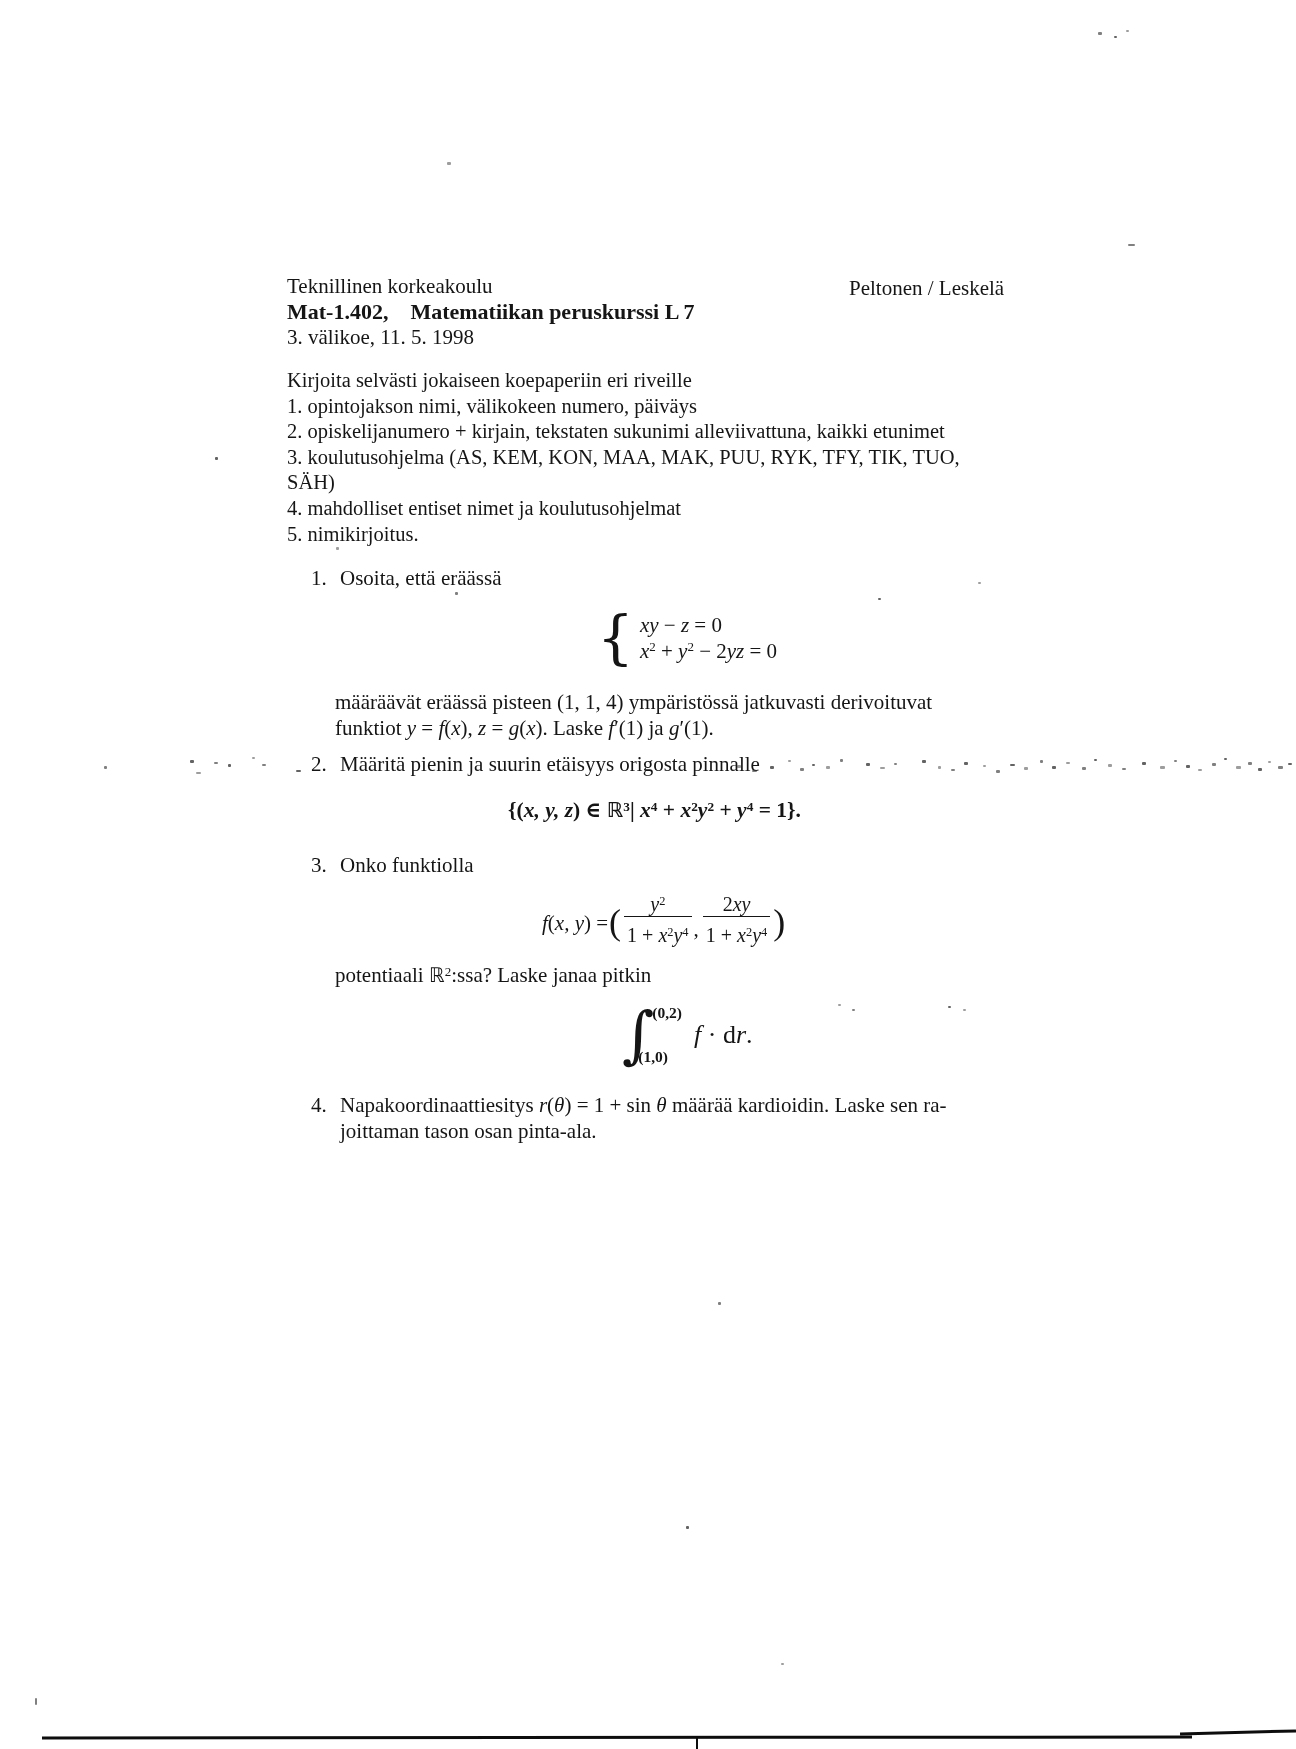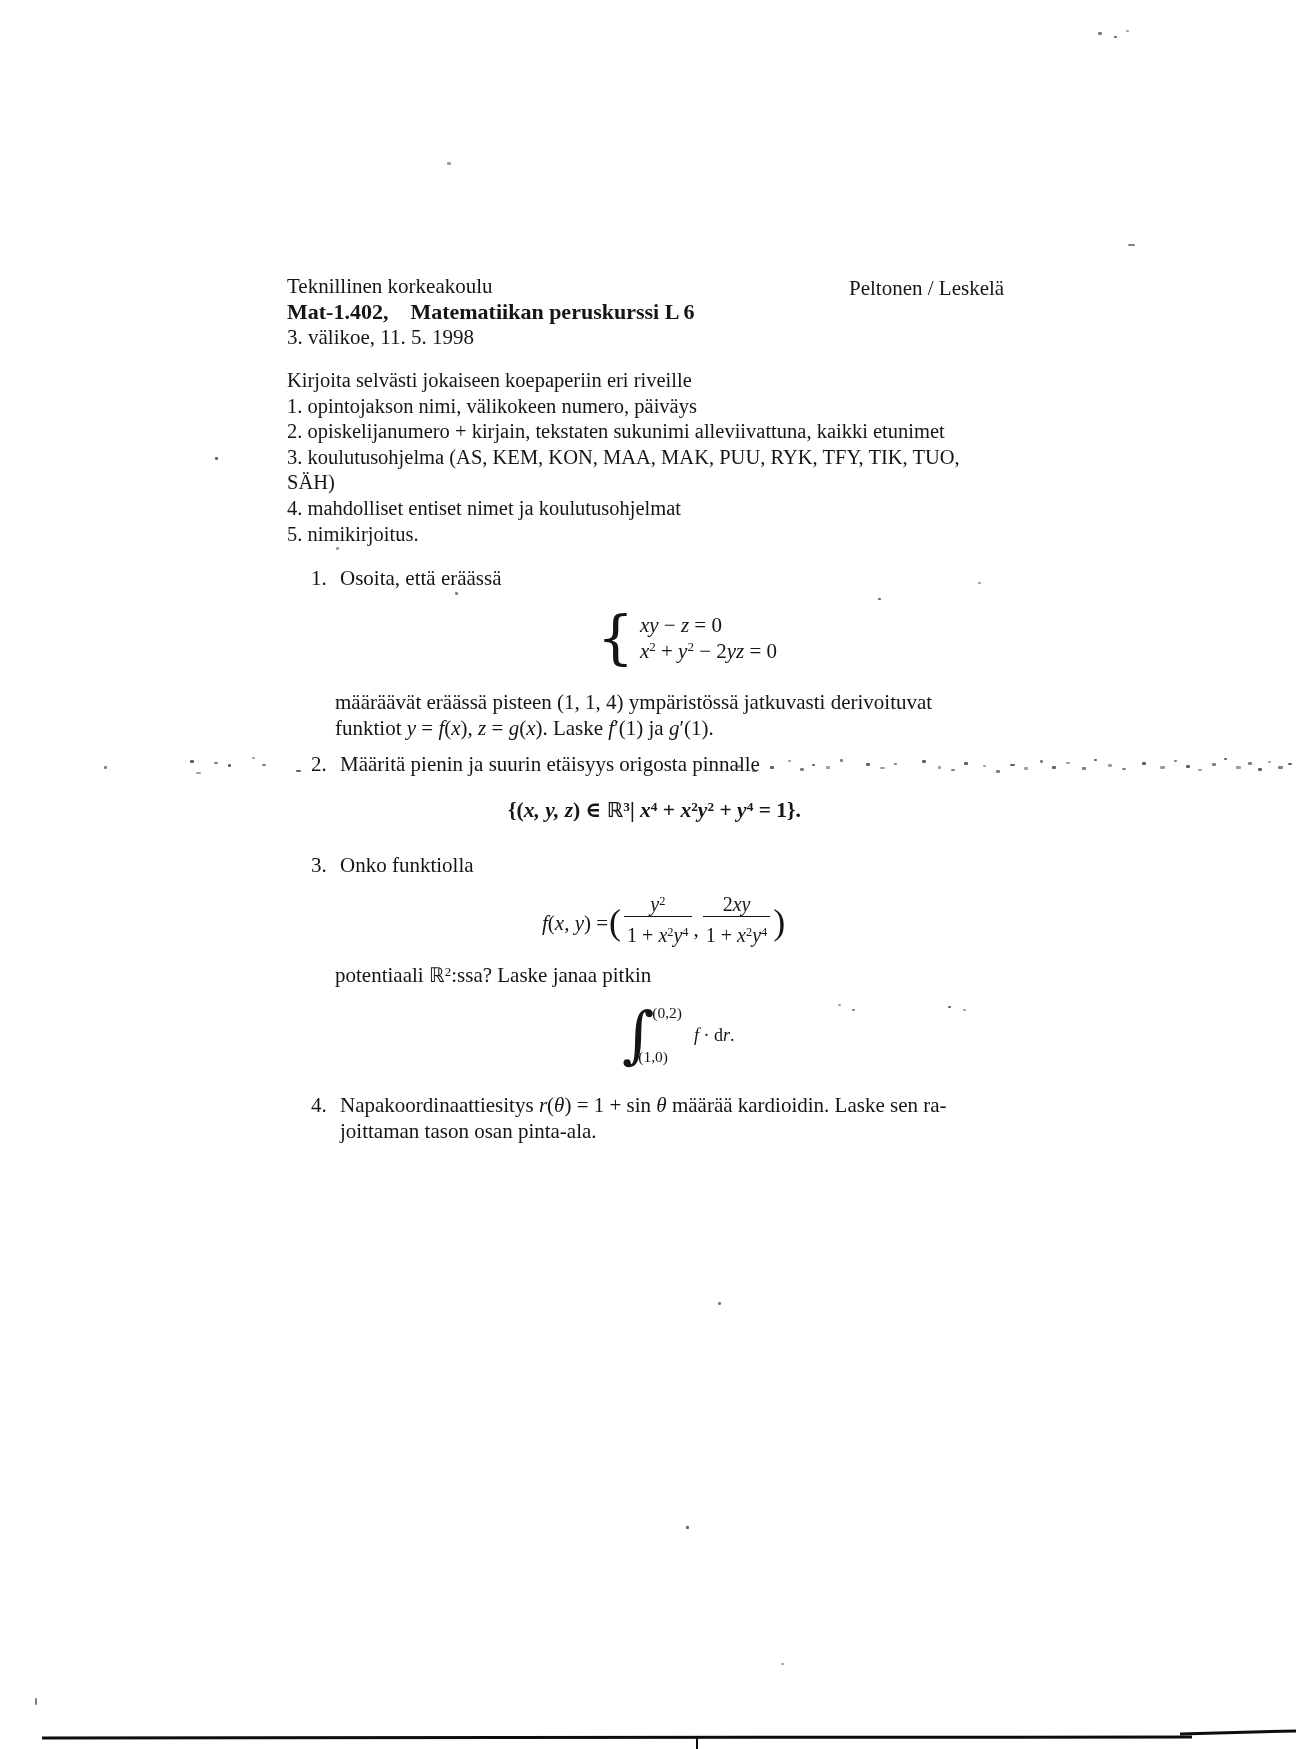--- a/index.html
+++ b/index.html
@@ -25,37 +25,37 @@
   
   .fla{display:flex;align-items:center;font-size:21px;}
   .paren{font-size:36px;font-weight:400;line-height:30px;position:relative;top:-2px;padding:0 1px;}
   .frac{display:inline-flex;flex-direction:column;align-items:center;font-size:20px;line-height:23px;margin:0 2px;}
   .frac .den{border-top:1.6px solid #151515;padding:7px 3px;}
   .frac .num{padding:0 3px;}
   .fcomma{align-self:flex-end;padding:0 2px 12px 0;}
   
   .intwrap{display:flex;align-items:center;height:62px;}
   .int-sign{font-family:"DejaVu Serif",serif;font-size:62px;line-height:58px;font-weight:400;}
-  .int-limits{display:flex;flex-direction:column;justify-content:space-between;height:60px;font-size:15.5px;line-height:16px;}
+  .int-limits{display:flex;flex-direction:column;justify-content:space-between;height:60px;font-size:15.5px;line-height:16px;font-weight:bold;}
   .int-limits .up{margin-left:-2px;}
   .int-limits .lo{margin-left:-16px;}
-  .integrand{margin-left:12px;font-size:18px;}
+  .integrand{margin-left:12px;font-size:26px;}
   
   .sp{position:absolute;background:#3c3c3c;border-radius:1px;opacity:0.75;}
   .scanline{position:absolute;background:#0d0d0d;}
 </style>
 </head>
 <body>
 
 <div class="page">
 
   <div class="abs t21" style="top:274px;left:287px;">Teknillinen korkeakoulu</div>
   <div class="abs t21" style="top:276px;left:849px;">Peltonen / Leskelä</div>
   <div class="abs bold" style="top:299px;left:287px;font-size:22px;line-height:25px;">
-    <span>Mat-1.402,</span><span style="margin-left:22px;">Matematiikan peruskurssi L 6</span>
+    <span>Mat-1.402,</span><span style="margin-left:22px;">Matematiikan peruskurssi L 7</span>
   </div>
   <div class="abs t21" style="top:325px;left:287px;">3. välikoe, 11. 5. 1998</div>
 
   <div class="abs t20" style="top:368px;left:287px;">Kirjoita selvästi jokaiseen koepaperiin eri riveille</div>
   <div class="abs t20" style="top:394px;left:287px;">1. opintojakson nimi, välikokeen numero,  päiväys</div>
   <div class="abs t20" style="top:419px;left:287px;">2. opiskelijanumero + kirjain, tekstaten sukunimi alleviivattuna, kaikki etunimet</div>
   <div class="abs t20" style="top:445px;left:287px;">3. koulutusohjelma (AS, KEM, KON, MAA, MAK, PUU, RYK, TFY, TIK, TUO,</div>
   <div class="abs t20" style="top:470px;left:287px;">SÄH)</div>
   <div class="abs t20" style="top:496px;left:287px;">4. mahdolliset entiset nimet ja koulutusohjelmat</div>
   <div class="abs t20" style="top:522px;left:287px;">5. nimikirjoitus.</div>

